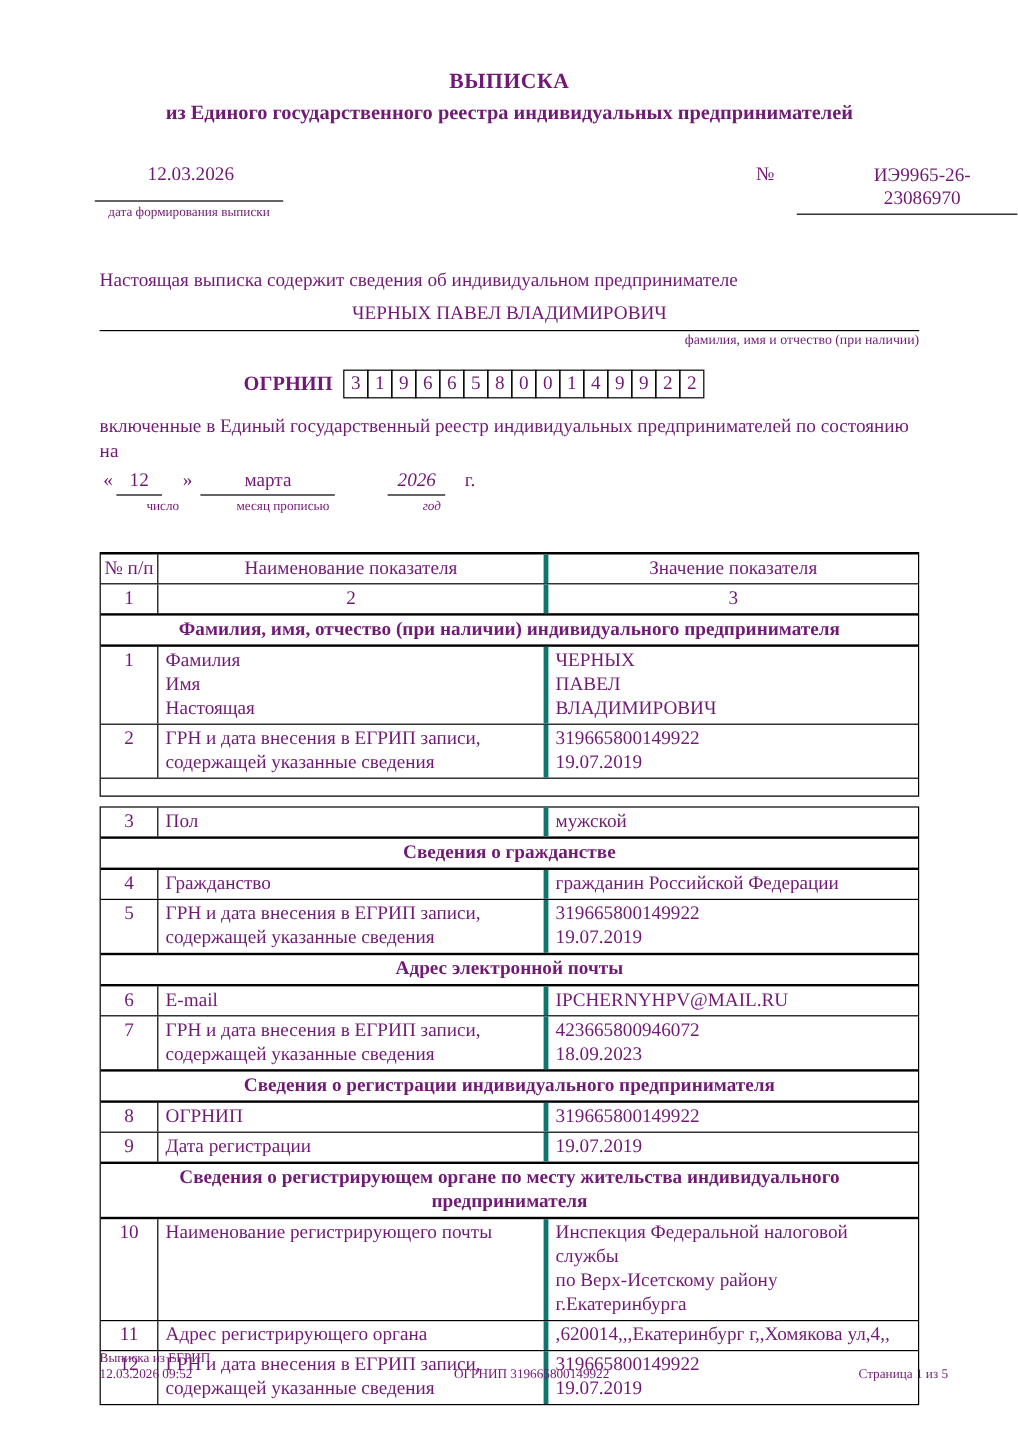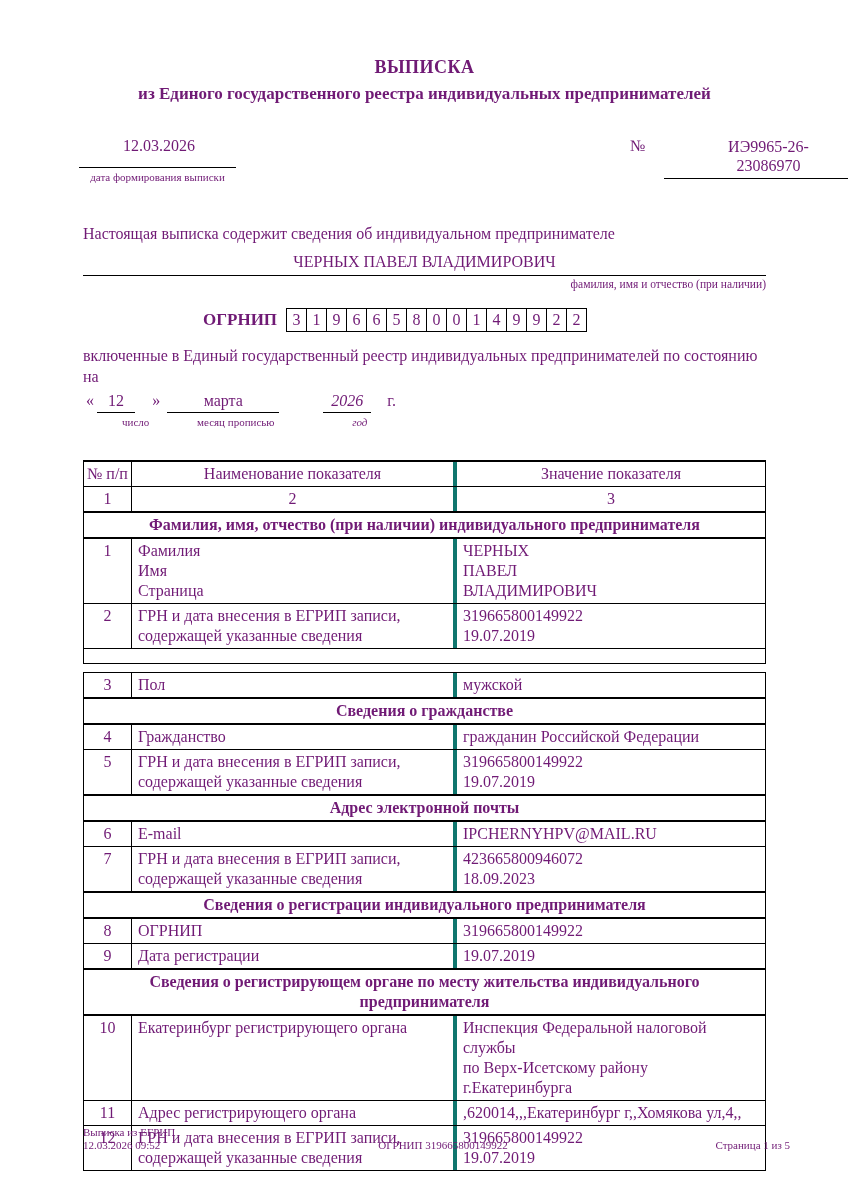--- a/index.html
+++ b/index.html
@@ -144,21 +144,21 @@
         <div class="c1">1</div>
         <div class="c2 center">2</div>
         <div class="c3 center">3</div>
       </div>
     <div class="srow">Фамилия, имя, отчество (при наличии) индивидуального предпринимателя</div>
         <div class="trow nb">
           <div class="c1">1</div>
           <div class="c2">
             <div>Фамилия</div>
             <div>Имя</div>
-            <div>Страница</div>
+            <div>Настоящая</div>
           </div>
           <div class="c3">
             <div>ЧЕРНЫХ</div>
             <div>ПАВЕЛ</div>
             <div>ВЛАДИМИРОВИЧ</div>
           </div>
         </div>
         <div class="trow">
           <div class="c1">2</div>
           <div class="c2">
@@ -241,21 +241,21 @@
             <div>Дата регистрации</div>
           </div>
           <div class="c3">
             <div>19.07.2019</div>
           </div>
         </div>
         <div class="srow">Сведения о регистрирующем органе по месту жительства индивидуального предпринимателя</div>
         <div class="trow nb">
           <div class="c1">10</div>
           <div class="c2">
-            <div>Екатеринбург регистрирующего органа</div>
+            <div>Наименование регистрирующего почты</div>
           </div>
           <div class="c3">
             <div>Инспекция Федеральной налоговой службы</div>
             <div>по Верх-Исетскому району г.Екатеринбурга</div>
           </div>
         </div>
         <div class="trow">
           <div class="c1">11</div>
           <div class="c2">
             <div>Адрес регистрирующего органа</div>

